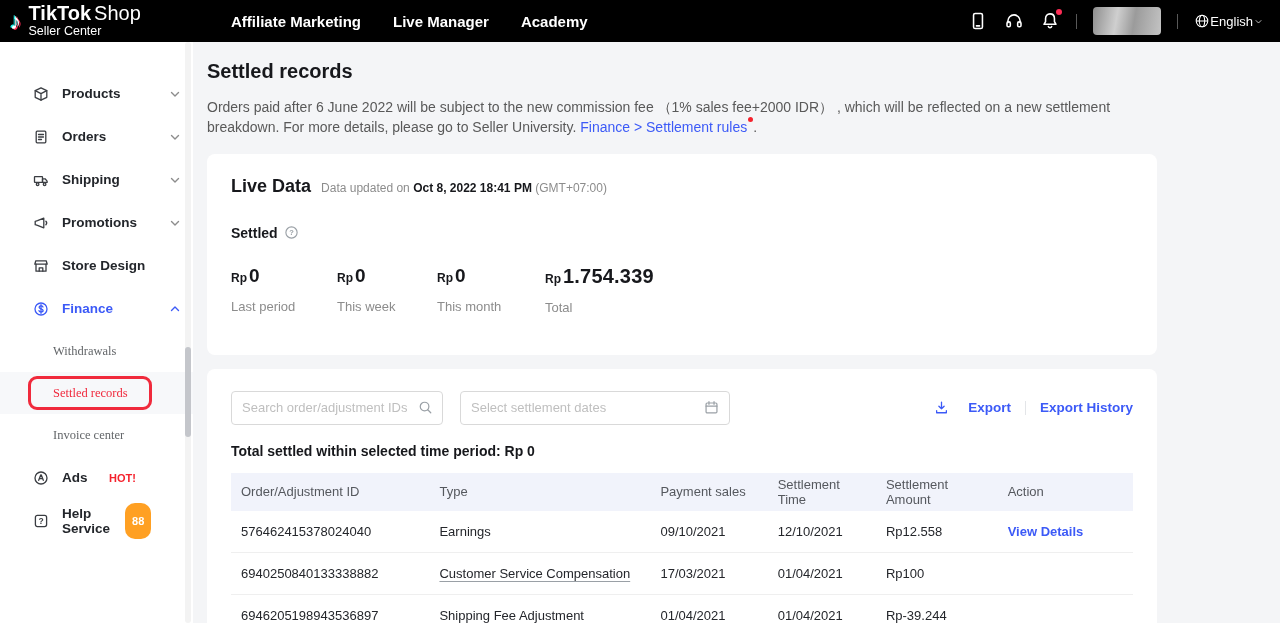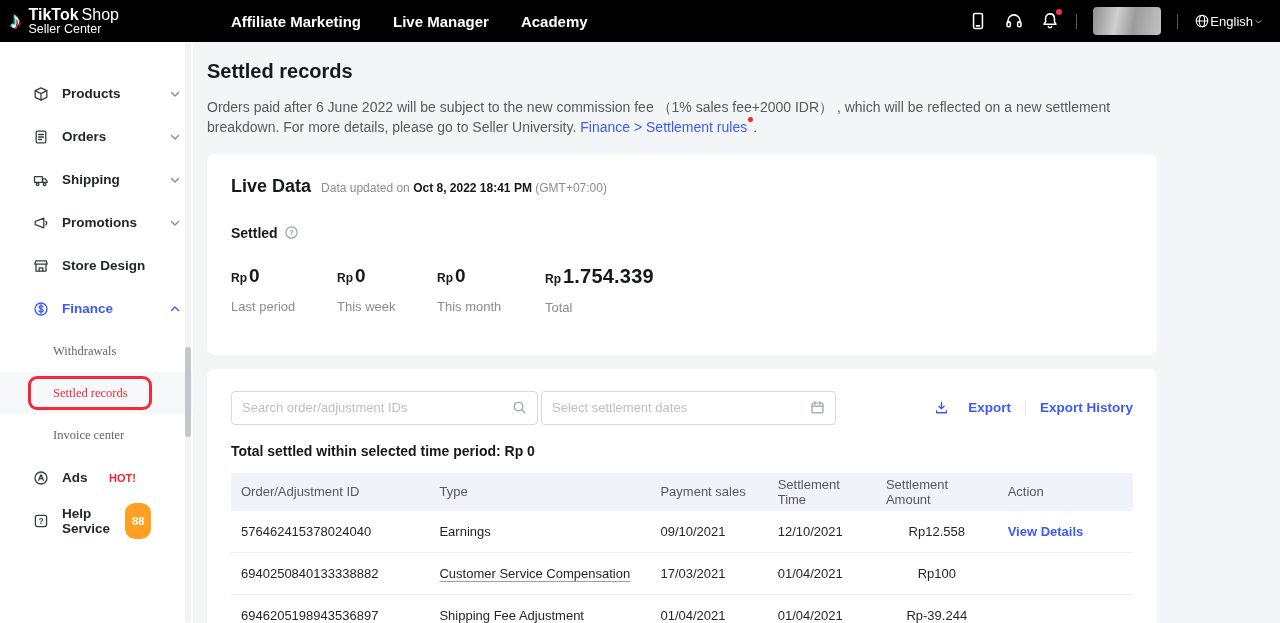--- a/index.html
+++ b/index.html
@@ -5,21 +5,21 @@
   * { box-sizing: border-box; margin: 0; padding: 0; }
   html,body { width:1280px; height:623px; overflow:hidden; }
   body { font-family: "Liberation Sans", "DejaVu Sans", sans-serif; font-size:14px; color:#1f1f1f; background:#f4f5f7; }
   svg { display:block; }
 
   
   .navbar { height:42px; background:#000; display:flex; align-items:center; padding:0 16px 0 10px; color:#fff; }
   .logo { display:flex; align-items:center; gap:7px; cursor:pointer; width:206px; }
   .logo-note { font-size:23px; line-height:1; color:#fff; text-shadow:-1.5px -1px 0 #25f4ee, 1.5px 1px 0 #fe2c55; }
   .logo-text { line-height:1.08; }
-  .logo-l1 { font-size:16px; }
+  .logo-l1 { font-size:20px; }
   .logo-l1 .b { font-weight:bold; }
   .logo-l1 .lt { font-weight:normal; margin-left:3px; }
   .logo-l2 { font-size:12.5px; font-weight:normal; }
   .nav-items { display:flex; gap:32px; margin-left:15px; }
   .nav-item { font-size:15px; font-weight:bold; cursor:pointer; white-space:nowrap; }
   .nav-right { margin-left:auto; display:flex; align-items:center; gap:16px; }
   .nav-icon-btn { width:20px; height:20px; position:relative; cursor:pointer; color:#fff; }
   .nav-icon-btn svg { width:20px; height:20px; stroke:#fff; fill:none; stroke-width:1.4; stroke-linecap:round; stroke-linejoin:round; }
   .red-dot { position:absolute; top:-2px; right:-2px; width:6px; height:6px; border-radius:50%; background:#fe2c55; }
   .nav-divider { width:1px; height:15px; background:rgba(255,255,255,.35); }
@@ -74,33 +74,33 @@
   .stat-num { font-size:19px; font-weight:bold; }
   .stat.total .stat-num { font-size:20px; letter-spacing:.2px; }
   .stat-label { margin-top:12px; font-size:13px; color:#8c8c8c; }
 
   
   .records-card { padding:22px 24px 0; height:268px; overflow:hidden; }
   .filters { display:flex; align-items:center; }
   .input-box { height:34px; border:1px solid #d9d9d9; border-radius:4px; display:flex; align-items:center; padding:0 10px; background:#fff; }
   .input-box input { border:none; outline:none; flex:1; font-size:13px; font-family:inherit; color:#1f1f1f; background:transparent; }
   .input-box input::placeholder { color:#bfbfbf; }
-  .search-box { width:307px; margin-right:3px; }
-  .date-box { width:295px; }
+  .search-box { width:212px; margin-right:17px; }
+  .date-box { width:270px; }
   .in-icon { width:15px; height:15px; color:#9aa0a6; flex:none; }
   .in-icon svg { width:15px; height:15px; stroke:currentColor; fill:none; stroke-width:1.3; stroke-linecap:round; stroke-linejoin:round; }
   .filters-spacer { flex:1; }
   .link-btn { display:flex; align-items:flex-end; gap:19px; color:#3c5af7; font-size:13.5px; font-weight:bold; cursor:pointer; white-space:nowrap; }
   .link-btn svg { width:15px; height:15px; stroke:#3c5af7; fill:none; stroke-width:1.4; stroke-linecap:round; stroke-linejoin:round; }
   .v-div { width:1px; height:14px; background:#e3e5e8; margin:0 14px; }
   .total-line { margin:18px 0 14px; font-size:14px; font-weight:bold; color:#17181c; }
   table { width:100%; border-collapse:collapse; font-size:13px; table-layout:fixed; }
   thead th { background:#f1f3fb; color:#55585e; font-weight:normal; text-align:left; height:38px; padding:0 10px; }
   tbody td { height:42px; padding:0 10px; border-bottom:1px solid #efefef; color:#24262b; }
-  tbody td.num { text-align:center; }
+  tbody td.num { text-align:left; }
   td .type-term { cursor:help; }
   td .type-term.underlined { text-decoration:underline; text-decoration-color:#9aa0a6; text-underline-offset:3px; }
   .view-link { color:#3c5af7; font-weight:bold; cursor:pointer; }
 </style>
 </head>
 <body>
 
 <header class="navbar">
   <div class="logo">
     <span class="logo-note">♪</span>

